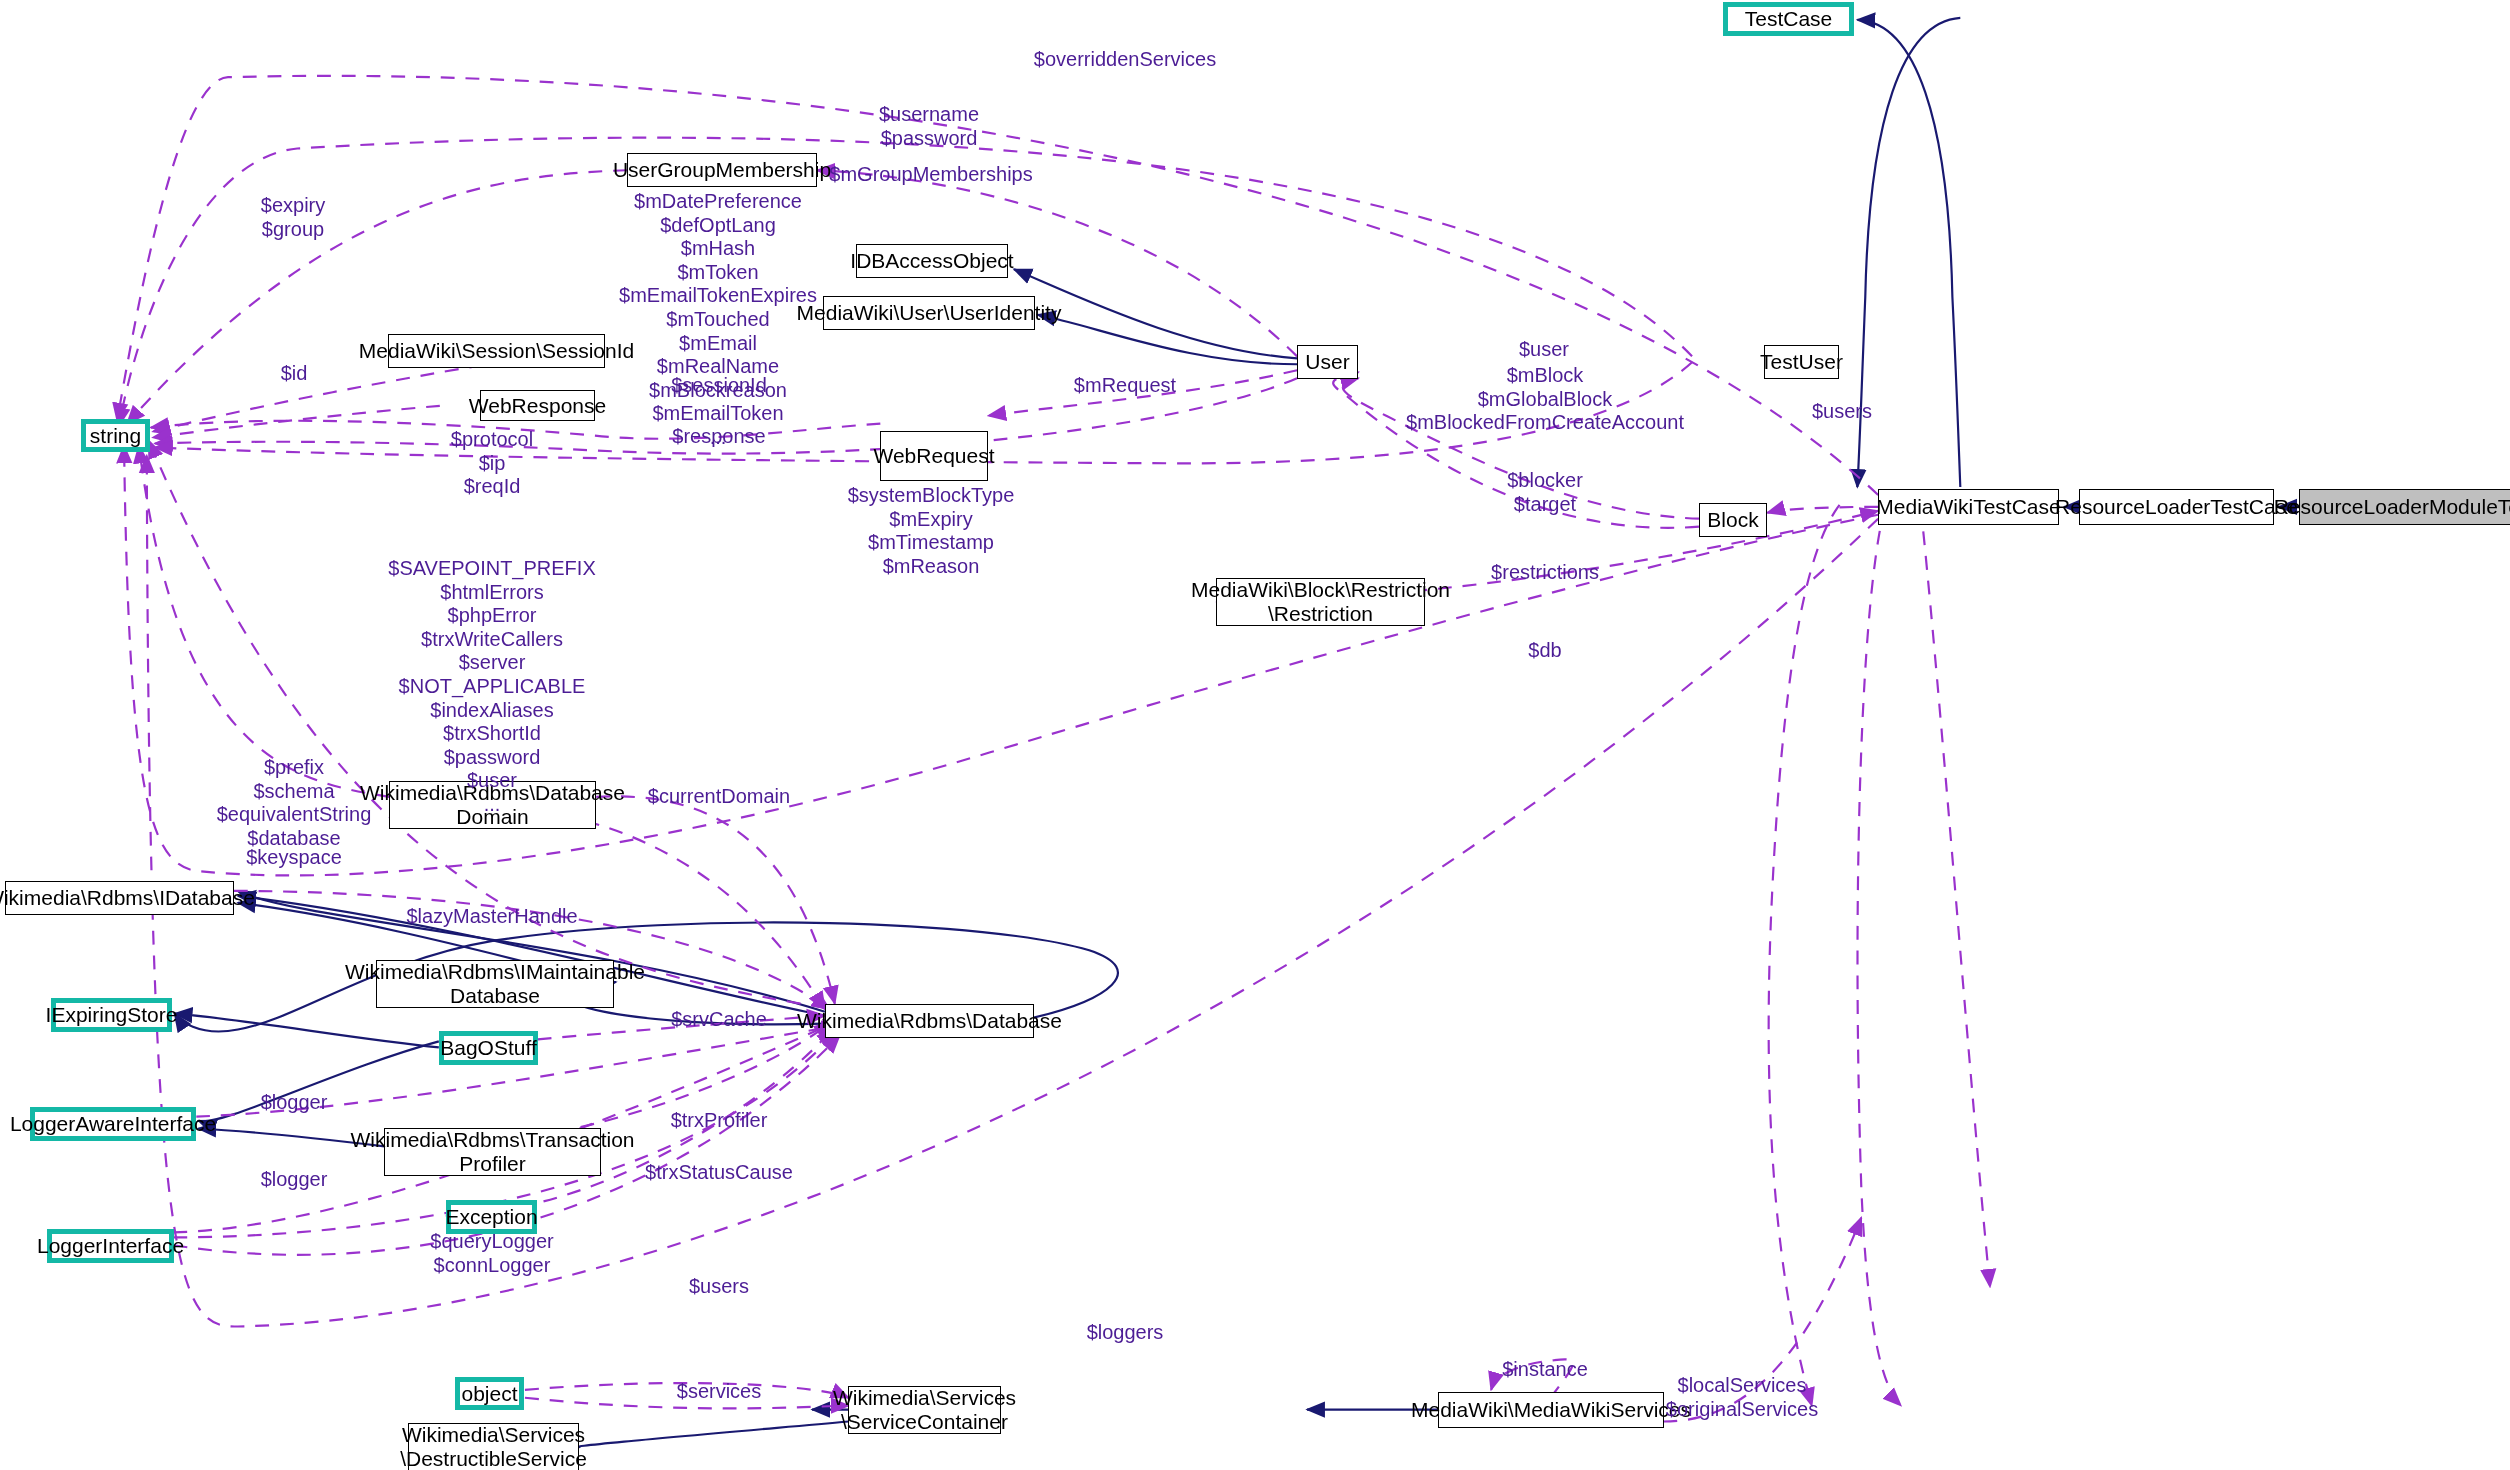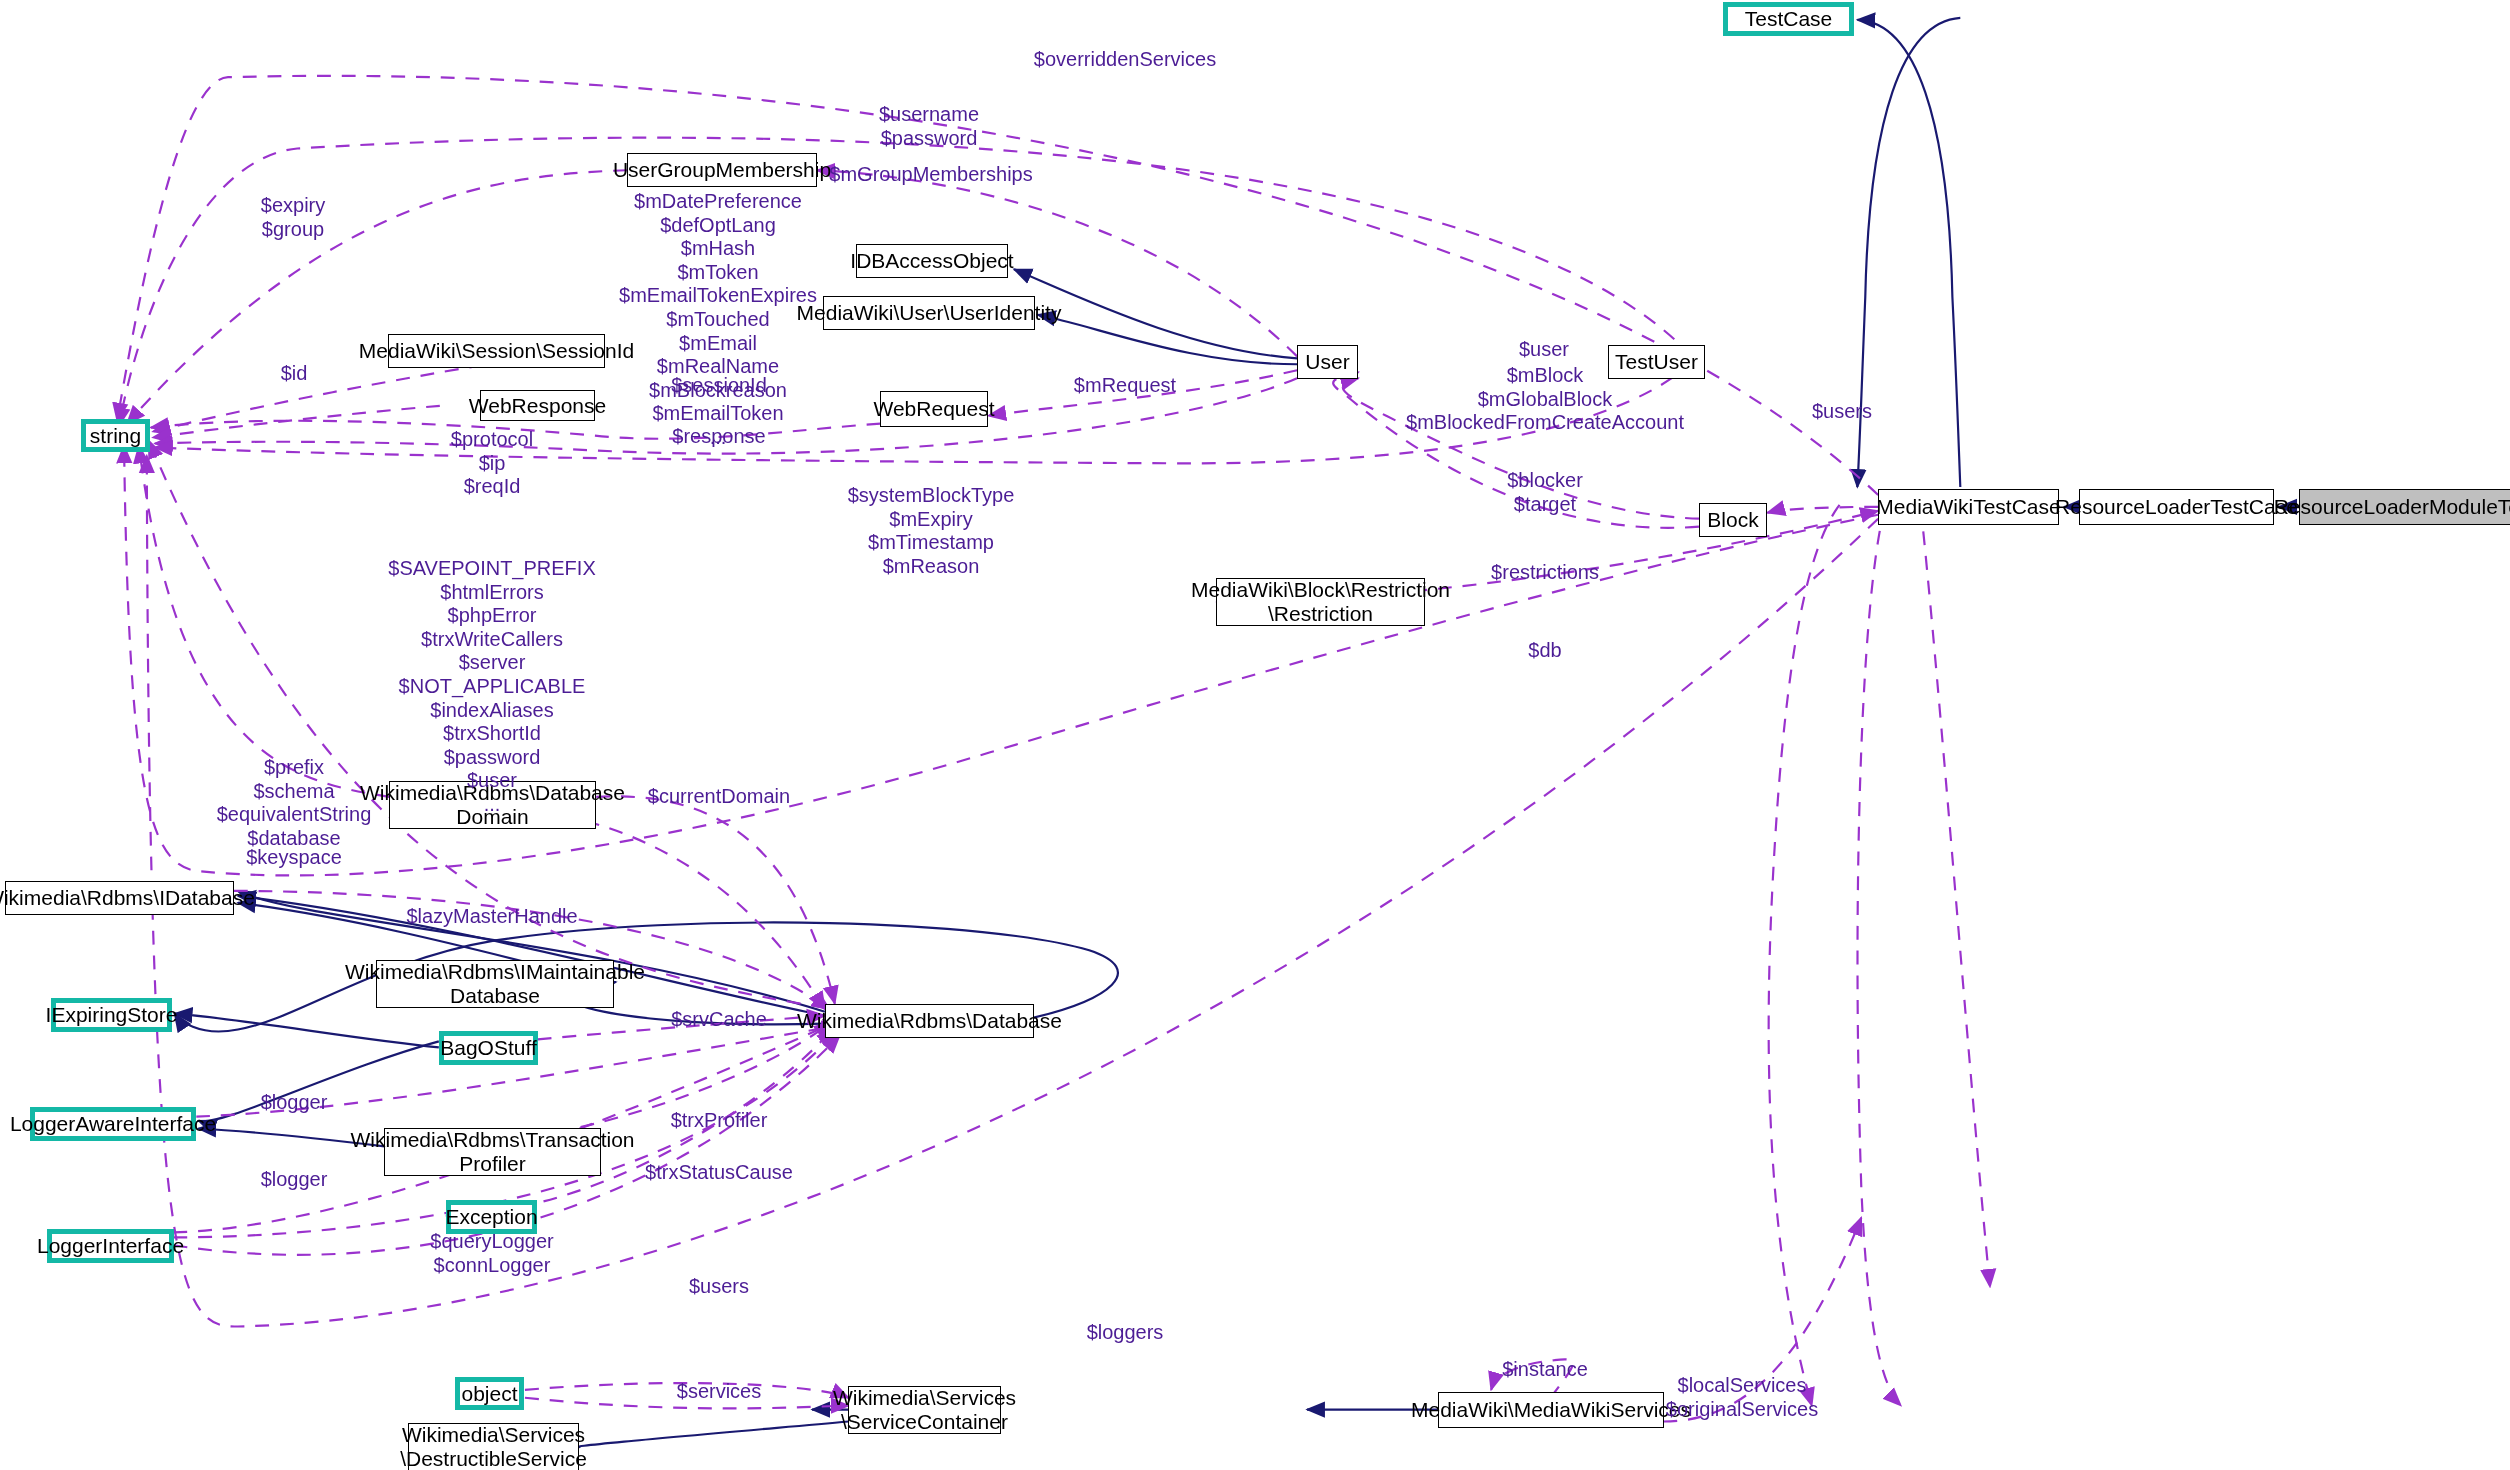--- a/index.html
+++ b/index.html
@@ -131,23 +131,23 @@
     </g>
   </svg>
 
   <div id="nodes-layer">
       <div class="node thin" style="left: 1723px; top: 2px; width: 131px; height: 34px;"><span>TestCase</span></div>
       <div class="node" style="left: 627px; top: 153px; width: 190px; height: 34px;"><span>UserGroupMembership</span></div>
       <div class="node" style="left: 856px; top: 244px; width: 152px; height: 34px;"><span>IDBAccessObject</span></div>
       <div class="node" style="left: 823px; top: 296px; width: 212px; height: 34px;"><span>MediaWiki\User\UserIdentity</span></div>
       <div class="node" style="left: 388px; top: 334px; width: 217px; height: 34px;"><span>MediaWiki\Session\SessionId</span></div>
       <div class="node" style="left: 440px; top: 390px; width: 115px; height: 31px; margin-left: 40px;"><span>WebResponse</span></div>
-      <div class="node" style="left: 880px; top: 391px; width: 108px; height: 36px;"><span>WebRequest</span></div>
+      <div class="node" style="left: 880px; top: 431px; width: 108px; height: 50px;"><span>WebRequest</span></div>
       <div class="node" style="left: 1297px; top: 345px; width: 61px; height: 34px;"><span>User</span></div>
-      <div class="node" style="left: 1608px; top: 345px; width: 97px; height: 34px;"><span>TestUser</span></div>
+      <div class="node" style="left: 1764px; top: 345px; width: 75px; height: 34px;"><span>TestUser</span></div>
       <div class="node" style="left: 1699px; top: 503px; width: 68px; height: 34px;"><span>Block</span></div>
       <div class="node" style="left: 1216px; top: 578px; width: 209px; height: 48px;"><span>MediaWiki\Block\Restriction
 \Restriction</span></div>
       <div class="node" style="left: 1878px; top: 489px; width: 181px; height: 36px;"><span>MediaWikiTestCase</span></div>
       <div class="node" style="left: 2079px; top: 489px; width: 195px; height: 36px;"><span>ResourceLoaderTestCase</span></div>
       <div class="node current" style="left: 2299px; top: 489px; width: 212px; height: 36px;"><span>ResourceLoaderModuleTest</span></div>
       <div class="node thin" style="left: 81px; top: 419px; width: 69px; height: 33px;"><span>string</span></div>
       <div class="node" style="left: 389px; top: 781px; width: 207px; height: 48px;"><span>Wikimedia\Rdbms\Database
 Domain</span></div>
       <div class="node" style="left: 5px; top: 881px; width: 229px; height: 34px;"><span>Wikimedia\Rdbms\IDatabase</span></div>

